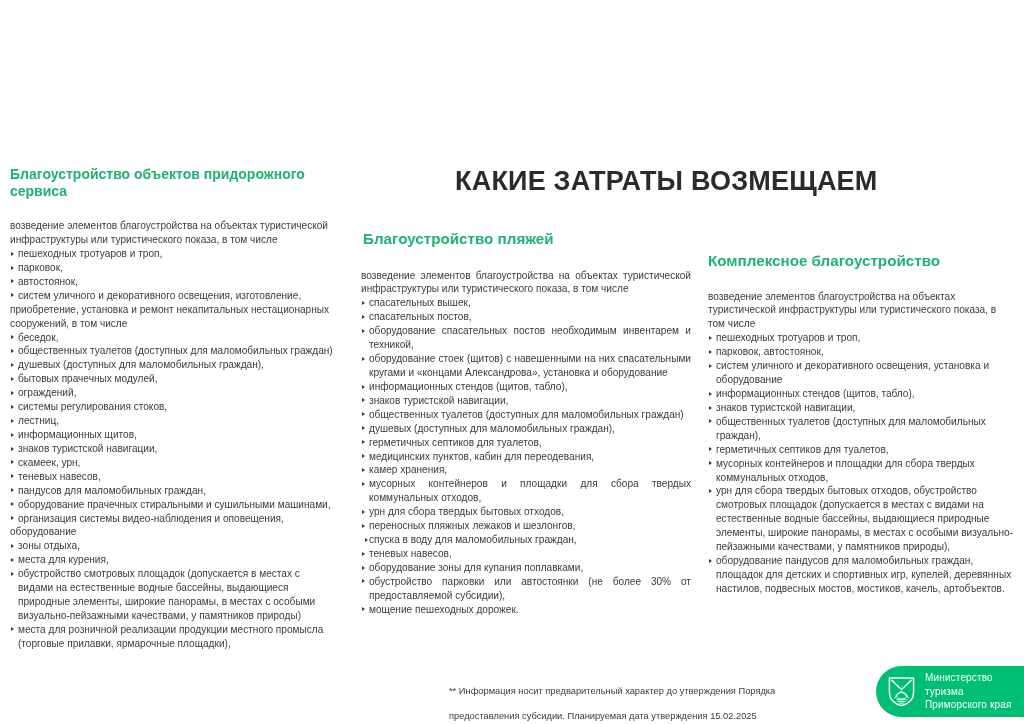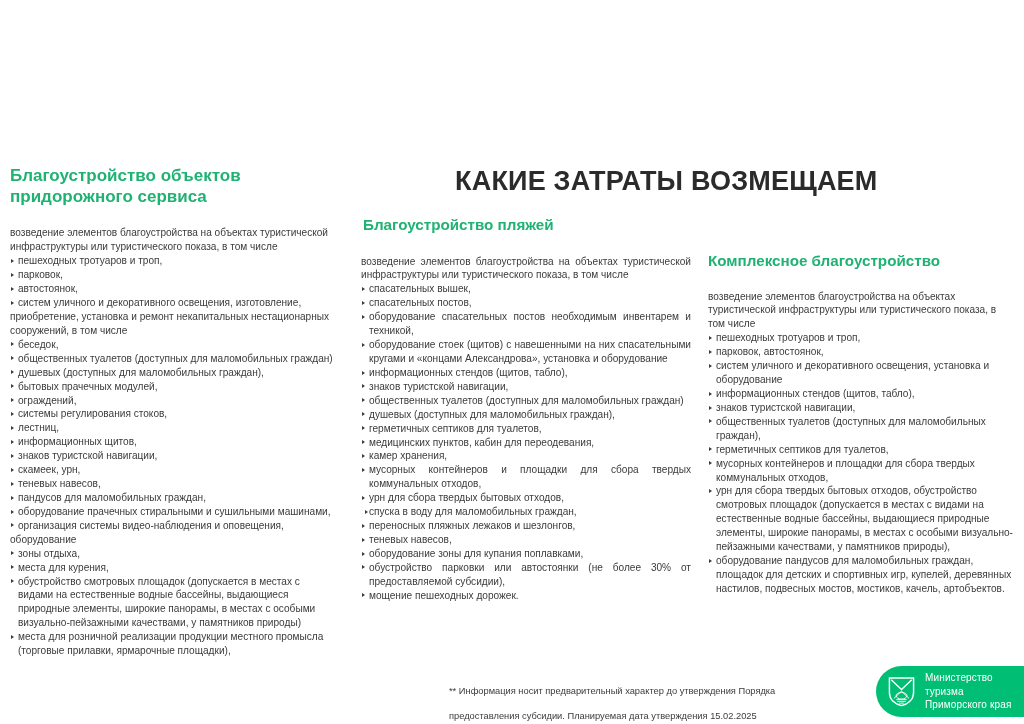--- a/index.html
+++ b/index.html
@@ -68,31 +68,31 @@
   .plain { padding-left: 0; }
 
   
   #col-roadside {
     position: absolute;
     left: 10px;
     top: 166px;
     width: 326px;
   }
   #col-roadside .col-heading {
-    font-size: 17px;
+    font-size: 14px;
     width: 300px;
     margin-bottom: 19px;
   }
   #col-roadside .body-text { text-align: left; }
 
   
   #col-beaches {
     position: absolute;
     left: 361px;
-    top: 216px;
+    top: 230px;
     width: 330px;
   }
   #col-beaches .col-heading {
     font-size: 15.2px;
     margin-bottom: 20px;
     padding-left: 2px;
   }
   #col-beaches .body-text { text-align: justify; }
 
   
@@ -196,22 +196,22 @@
         <p class="bullet"><span class="tri"></span><span>оборудование стоек (щитов) с навешенными на них спасательными кругами и «концами Александрова», установка и оборудование</span></p>
         <p class="bullet"><span class="tri"></span><span>информационных стендов (щитов, табло),</span></p>
         <p class="bullet"><span class="tri"></span><span>знаков туристской навигации,</span></p>
         <p class="bullet"><span class="tri"></span><span>общественных туалетов (доступных для маломобильных граждан)</span></p>
         <p class="bullet"><span class="tri"></span><span>душевых (доступных для маломобильных граждан),</span></p>
         <p class="bullet"><span class="tri"></span><span>герметичных септиков для туалетов,</span></p>
         <p class="bullet"><span class="tri"></span><span>медицинских пунктов, кабин для переодевания,</span></p>
         <p class="bullet"><span class="tri"></span><span>камер хранения,</span></p>
         <p class="bullet"><span class="tri"></span><span>мусорных контейнеров и площадки для сбора твердых коммунальных отходов,</span></p>
         <p class="bullet"><span class="tri"></span><span>урн для сбора твердых бытовых отходов,</span></p>
+        <p class="bullet"><span class="tri"></span><span>переносных пляжных лежаков и шезлонгов,</span></p>
         <p class="bullet indent"><span class="tri"></span><span>спуска в воду для маломобильных граждан,</span></p>
-        <p class="bullet"><span class="tri"></span><span>переносных пляжных лежаков и шезлонгов,</span></p>
         <p class="bullet"><span class="tri"></span><span>теневых навесов,</span></p>
         <p class="bullet"><span class="tri"></span><span>оборудование зоны для купания поплавками,</span></p>
         <p class="bullet"><span class="tri"></span><span>обустройство парковки или автостоянки (не более 30% от предоставляемой субсидии),</span></p>
         <p class="bullet"><span class="tri"></span><span>мощение пешеходных дорожек.</span></p>
       </div>
   </div>
 
   <div id="col-complex">
     <div class="col-heading">Комплексное благоустройство</div>
     <div class="body-text">

